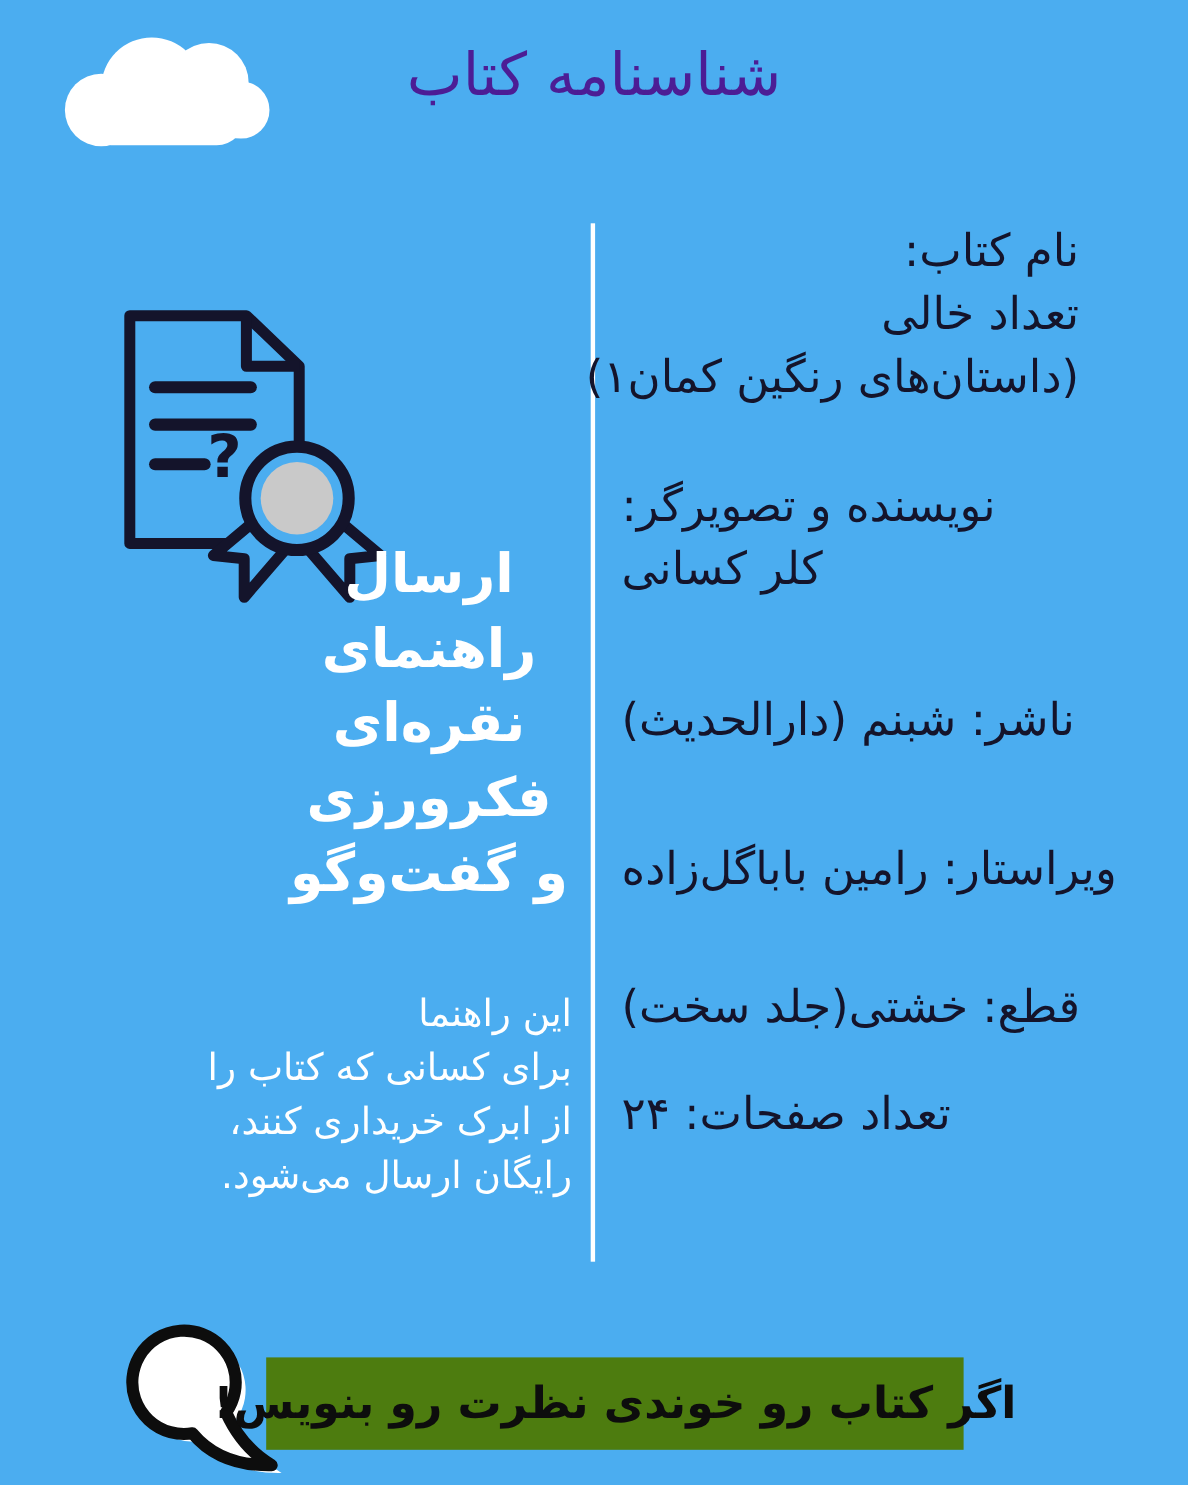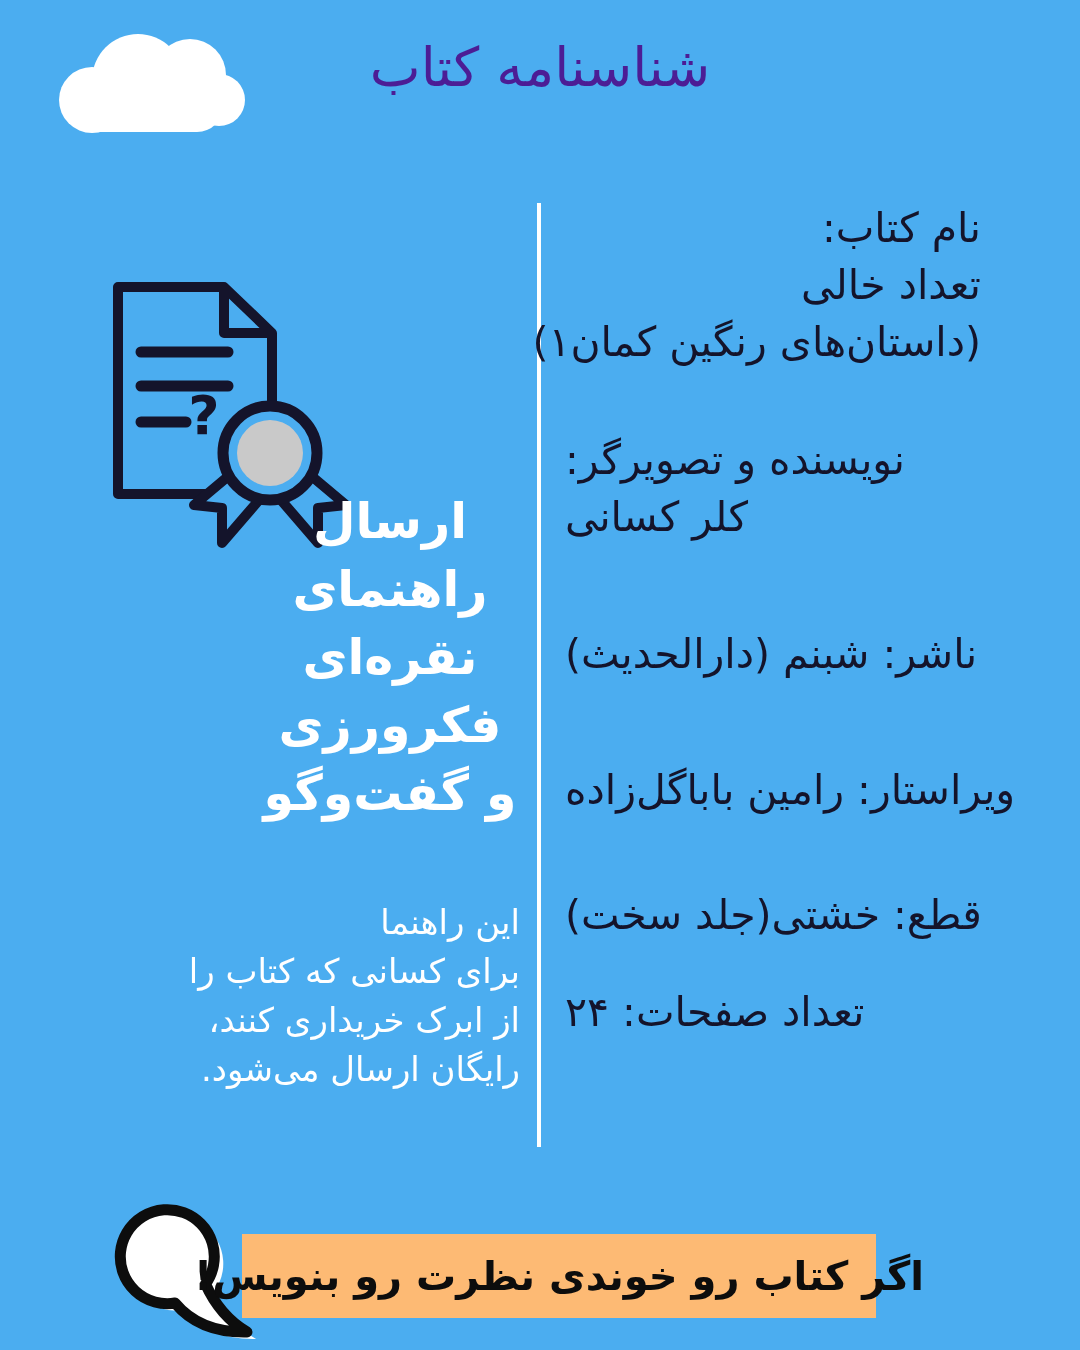--- a/index.html
+++ b/index.html
@@ -28,21 +28,21 @@
   }
   .badge-text .line{white-space:nowrap;}
   .note-text{
     position:absolute;left:130px;top:898px;width:390px;text-align:right;
     direction:rtl;color:#ffffff;font-size:34px;font-weight:normal;line-height:49px;
   }
   .note-text .line{white-space:nowrap;}
   .bubble-icon{position:absolute;left:105px;top:1195px;width:160px;height:150px;}
   .banner{
     position:absolute;left:242px;top:1234px;width:634px;height:84px;
-    background:#fdba74;display:flex;align-items:center;justify-content:center;
+    background:#4d7c0f;display:flex;align-items:center;justify-content:center;
   }
   .banner-text{
     direction:rtl;color:#0d0d0d;font-size:40px;font-weight:bold;white-space:nowrap;
   }
 </style>
 </head>
 <body>
 
 <div class="stage">
 

